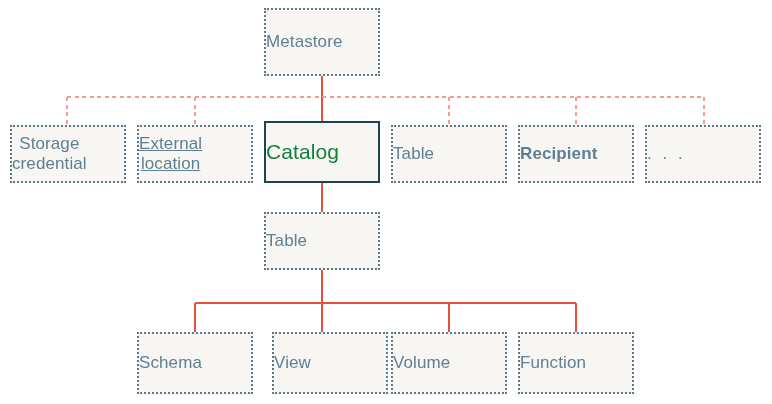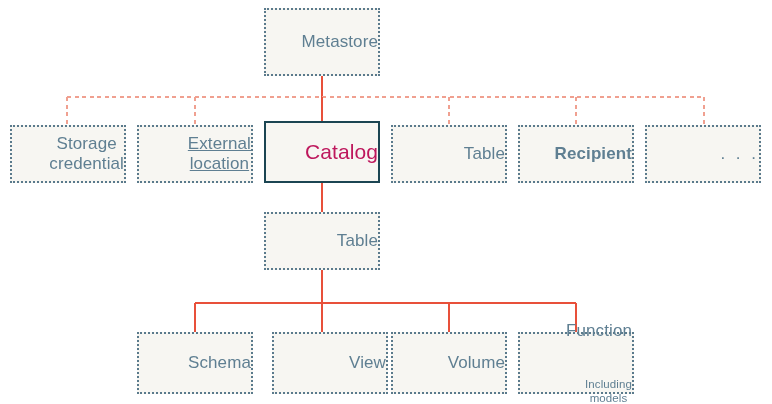--- a/index.html
+++ b/index.html
@@ -25,33 +25,32 @@
     width: 772px;
     height: 404px;
   }
   .node {
     position: absolute;
     box-sizing: border-box;
     background: #f7f6f2;
     border: 2px dotted #5a7a8c;
     display: flex;
     flex-direction: column;
-    align-items: flex-end;
+    align-items: flex-start;
     justify-content: center;
     text-align: center;
     color: #5f7f92;
     font-size: 17px;
     line-height: 1.18;
     letter-spacing: 0.1px;
   }
   .node.highlight {
     border: 2px solid #1b4552;
-    color: #be185d;
+    color: #15803d;
     font-size: 21px;
-    padding-left: 7px;
   }
   .node-label {
     display: block;
     white-space: pre-line;
   }
   .node-sublabel {
     display: block;
     font-size: 11.5px;
     line-height: 1.2;
     margin-top: 2px;
@@ -114,17 +113,15 @@
         <span class="node-label">Schema</span>
       </div>
       <div class="node" style="left: 272px; top: 332px; width: 116px; height: 62px;">
         <span class="node-label">View</span>
       </div>
       <div class="node" style="left: 391px; top: 332px; width: 116px; height: 62px;">
         <span class="node-label">Volume</span>
       </div>
       <div class="node" style="left: 518px; top: 332px; width: 116px; height: 62px; gap: 35px;">
         <span class="node-label">Function</span>
-        <span class="node-sublabel">Including
-models</span>
       </div>
     </div>
 </div>
 
 </body></html>

